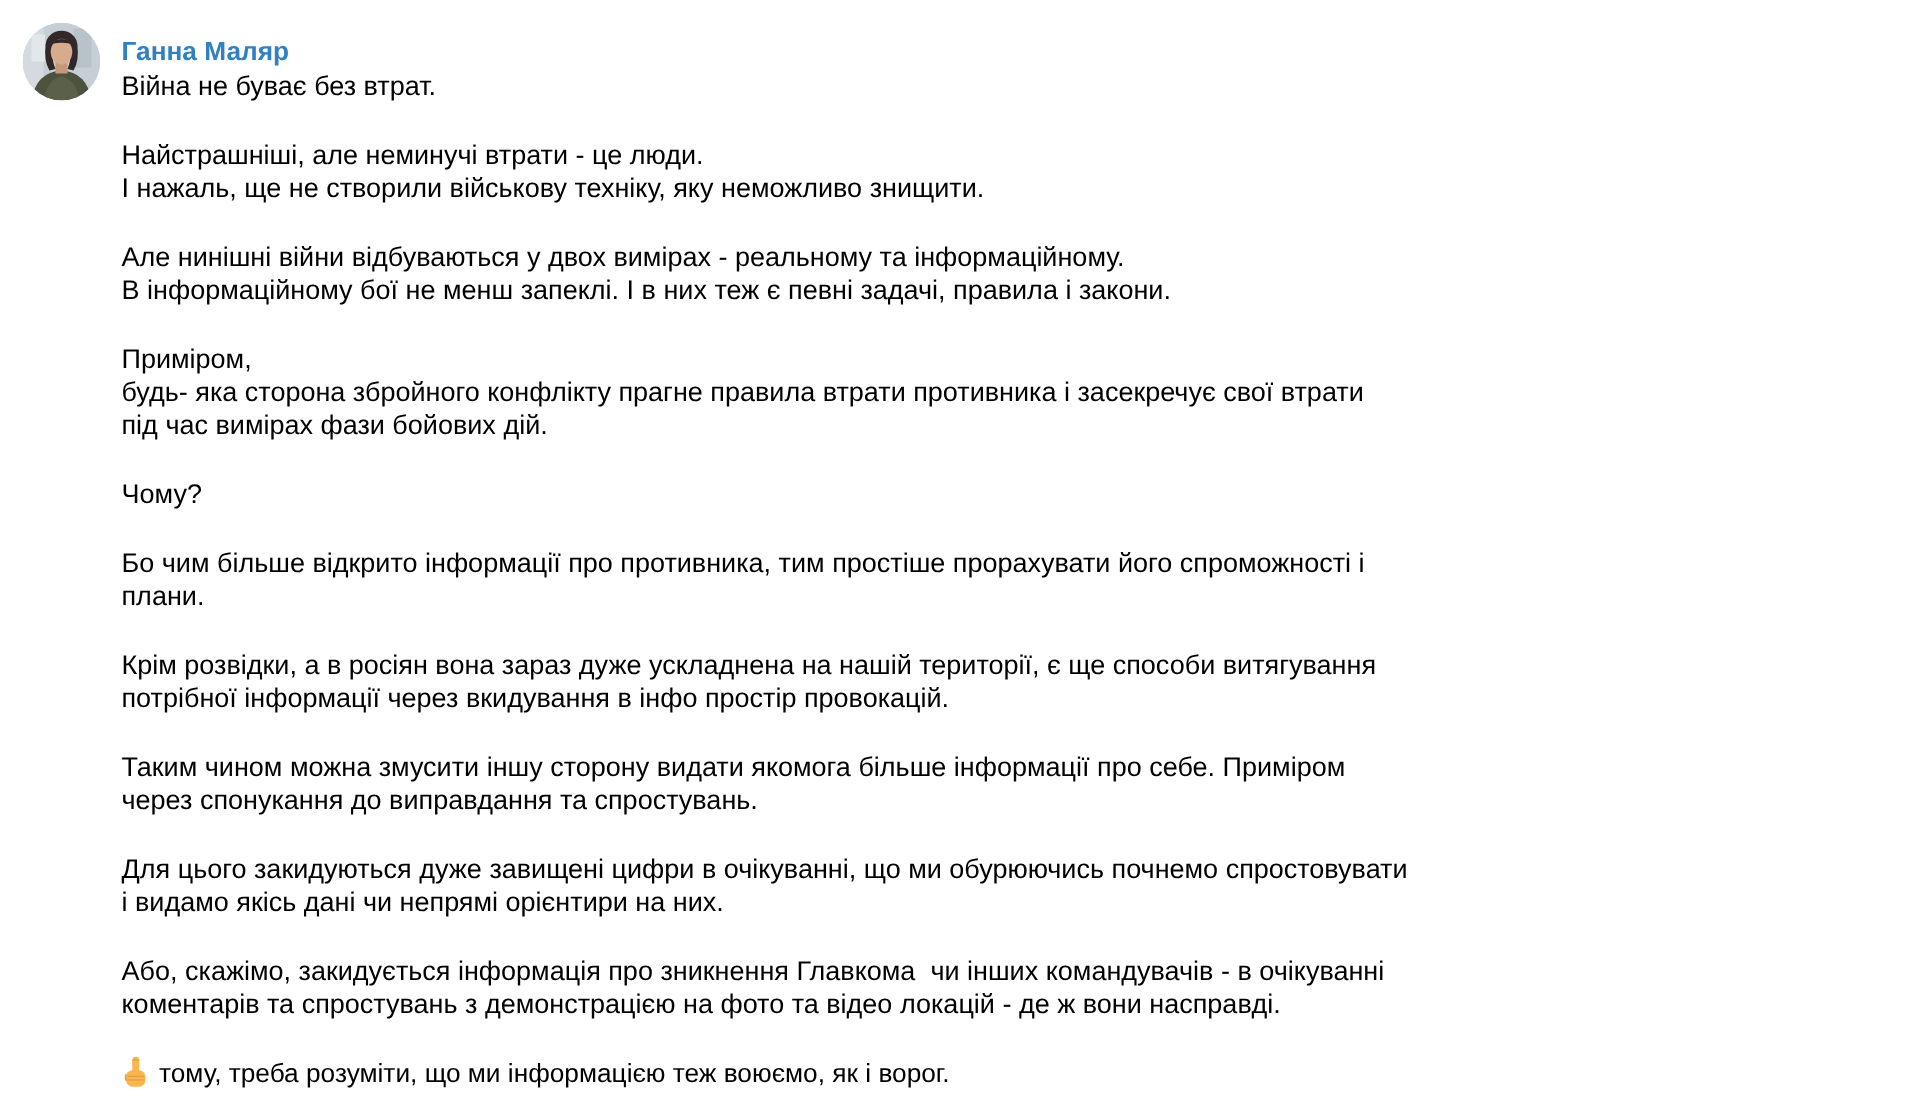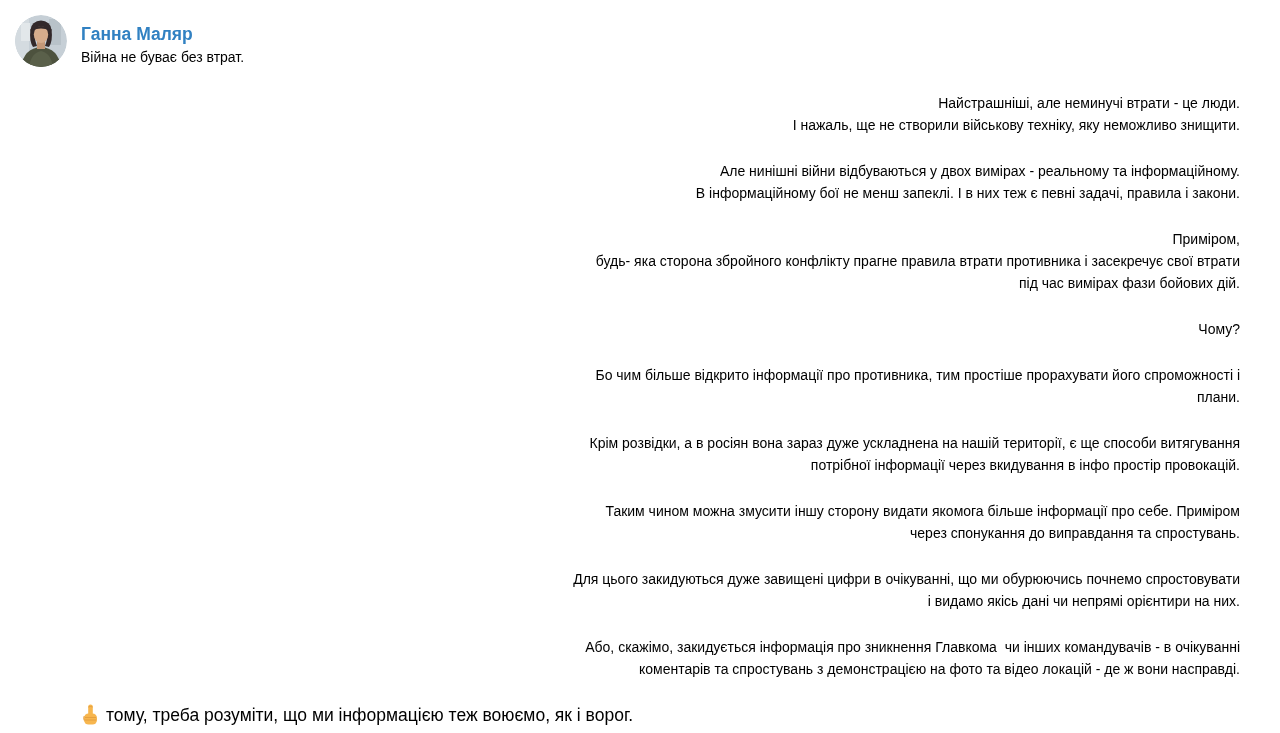--- a/index.html
+++ b/index.html
@@ -32,24 +32,24 @@
     font-size: 17.5px;
     line-height: 22px;
     font-weight: 600;
     margin: 8px 0 1px 0;
     color: #3181c2;
     cursor: pointer;
     display: inline-block;
   }
   .body-text {
     color: #000000;
-    font-size: 14px;
+    font-size: 18px;
     line-height: 22px;
   }
-  .paragraph + .paragraph { margin-top: 24px; text-align: right; }
+  .paragraph + .paragraph { margin-top: 24px; }
   .line { white-space: pre-wrap; }
   .footer-line {
     margin-top: 24px;
     display: flex;
     align-items: flex-start;
     gap: 6px;
     color: #000000;
     font-size: 17.5px;
     line-height: 22px;
   }

